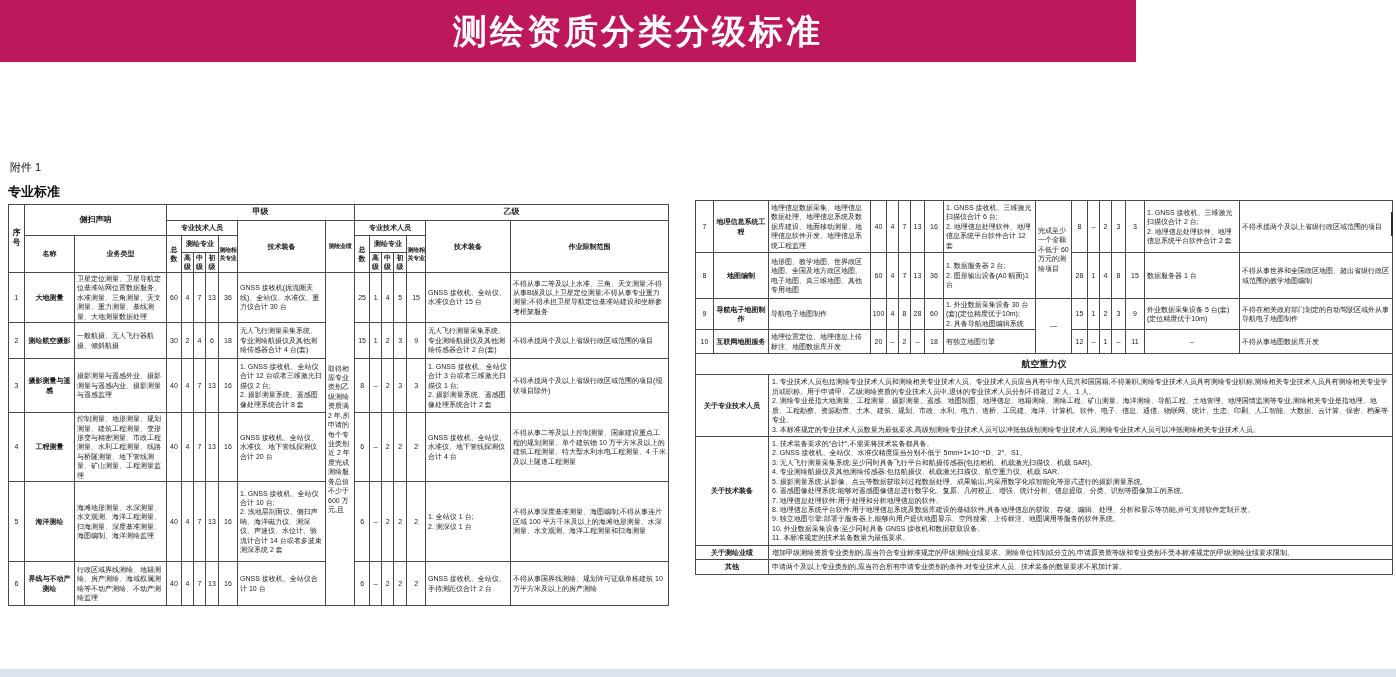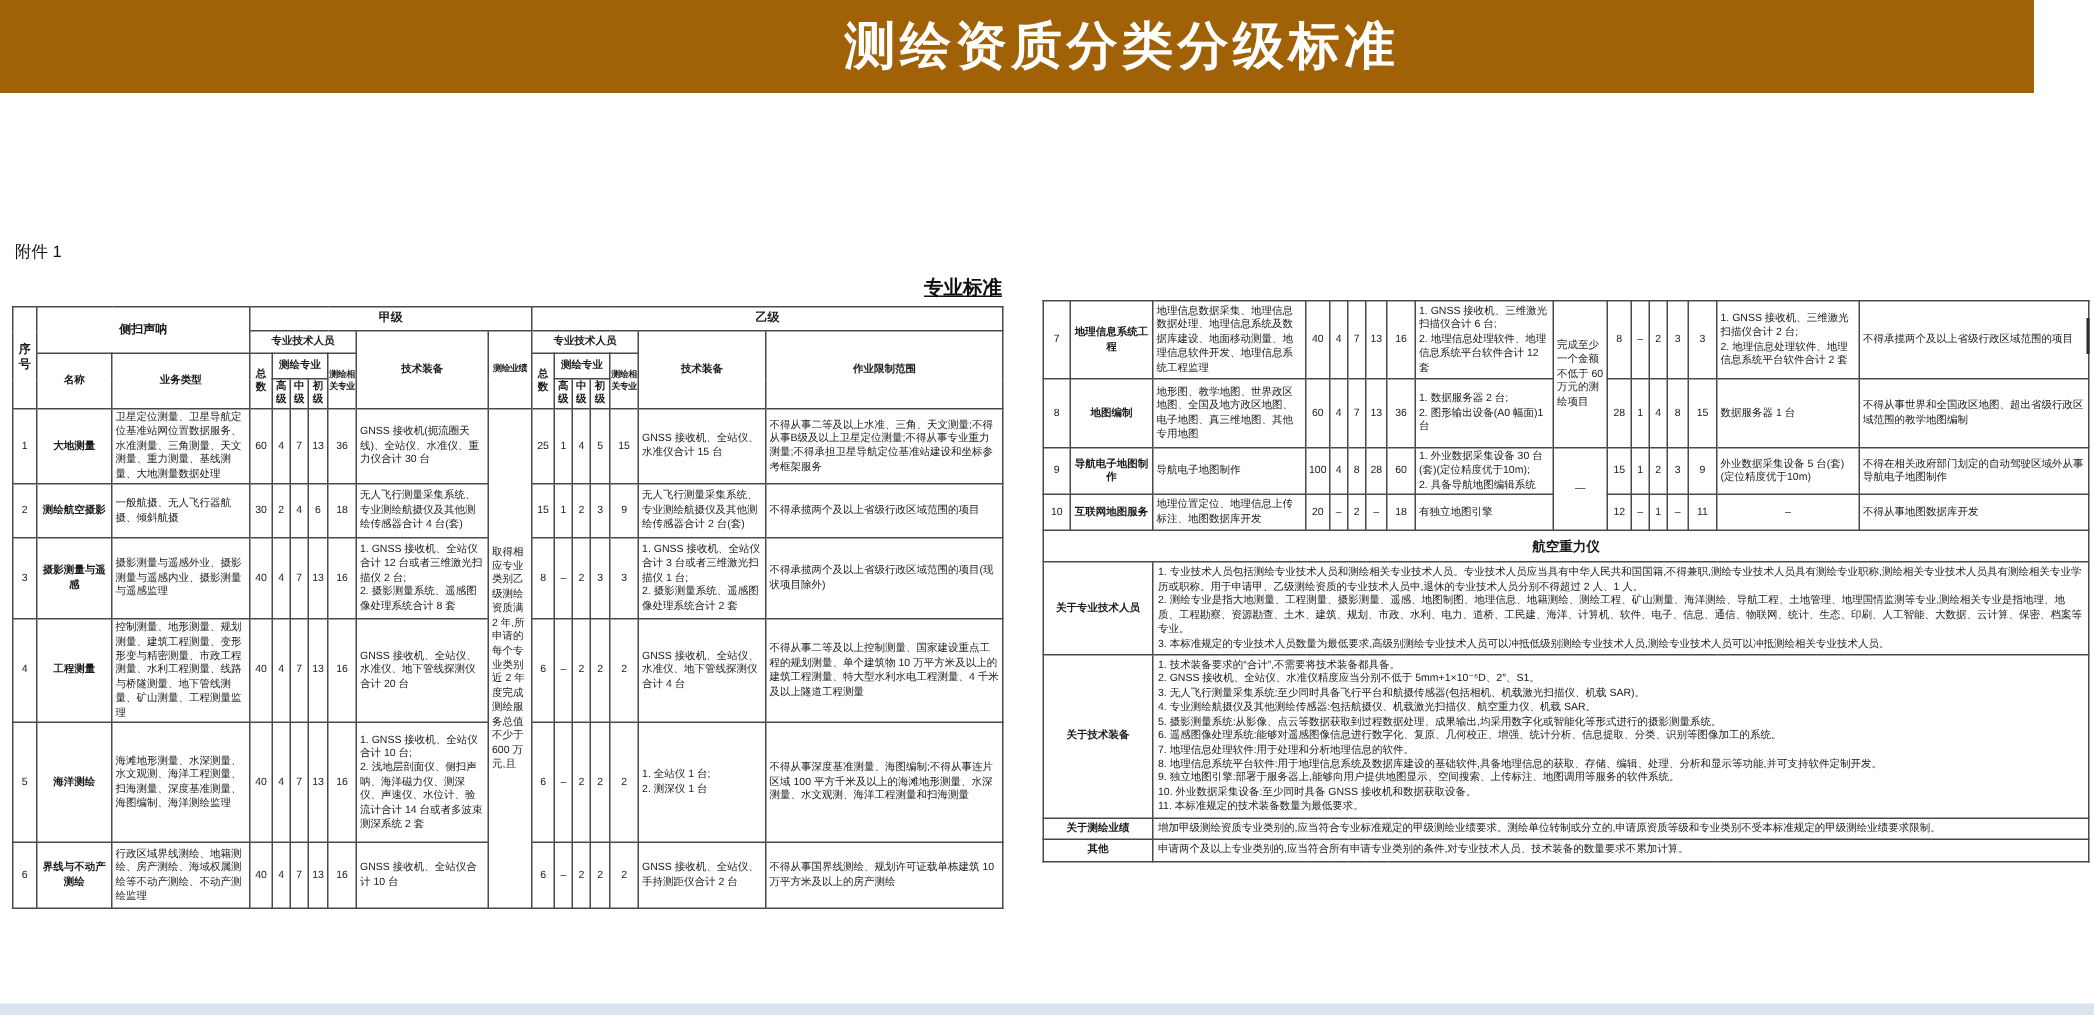--- a/index.html
+++ b/index.html
@@ -1,33 +1,33 @@
 <!DOCTYPE html>
 <html><head>
 <meta charset="utf-8">
 <style>
   html,body { margin:0; padding:0; background:#fff; }
   body { font-family:"Liberation Sans","DejaVu Sans",sans-serif; }
   .canvas { position:relative; width:1396px; height:677px; background:#ffffff; overflow:hidden; }
 
-  .topbar { position:absolute; top:0; left:0; width:1356px; height:62px; background:#a16207; }
+  .topbar { position:absolute; top:0; left:0; width:1136px; height:62px; background:#be185d; }
   .topbar .title { margin:0; line-height:62px; text-align:center; color:#ffffff;
     font-size:34px; font-weight:bold; letter-spacing:3px; transform:translateX(70px); }
 
   .attach { position:absolute; left:10px; top:160px; font-size:11px; color:#111; }
 
   .lwrap { position:absolute; left:8px; top:183px; width:660px; }
-  .ltitle { text-align:right; font-size:13px; font-weight:bold; color:#111; margin:0 0 3px 0;text-decoration:underline; }
+  .ltitle { text-align:left; font-size:13px; font-weight:bold; color:#111; margin:0 0 3px 0; }
   .rwrap { position:absolute; left:695px; top:200px; width:697px; }
 
   table { border-collapse:collapse; table-layout:fixed; width:100%;
     font-size:7px; line-height:1.35; color:#1a1a1a; }
   td,th { border:1px solid #4a4a4a; padding:1px 2px; vertical-align:middle; overflow:hidden; word-break:break-all; }
   th { font-weight:bold; text-align:center; padding:0 1px; }
-  thead .top th { font-size:8px; }
+  thead .top th { font-size:8px;font-family:Liberation Mono, monospace; }
   .c { text-align:center; padding:0 1px; }
   .l { text-align:left; }
   .b { font-weight:bold; }
   .pre { white-space:pre-line; }
   .vh { font-size:6px; letter-spacing:-0.3px; padding:0; }
   .sec { text-align:center; font-weight:bold; font-size:9px; height:18px; }
   .note-label { font-weight:bold; text-align:center; }
   .note-content { text-align:left; white-space:pre-line; padding:2px 3px; }
 
   .bottombar { position:absolute; left:0; bottom:0; width:1396px; height:8px; background:#dbe3f0; }

